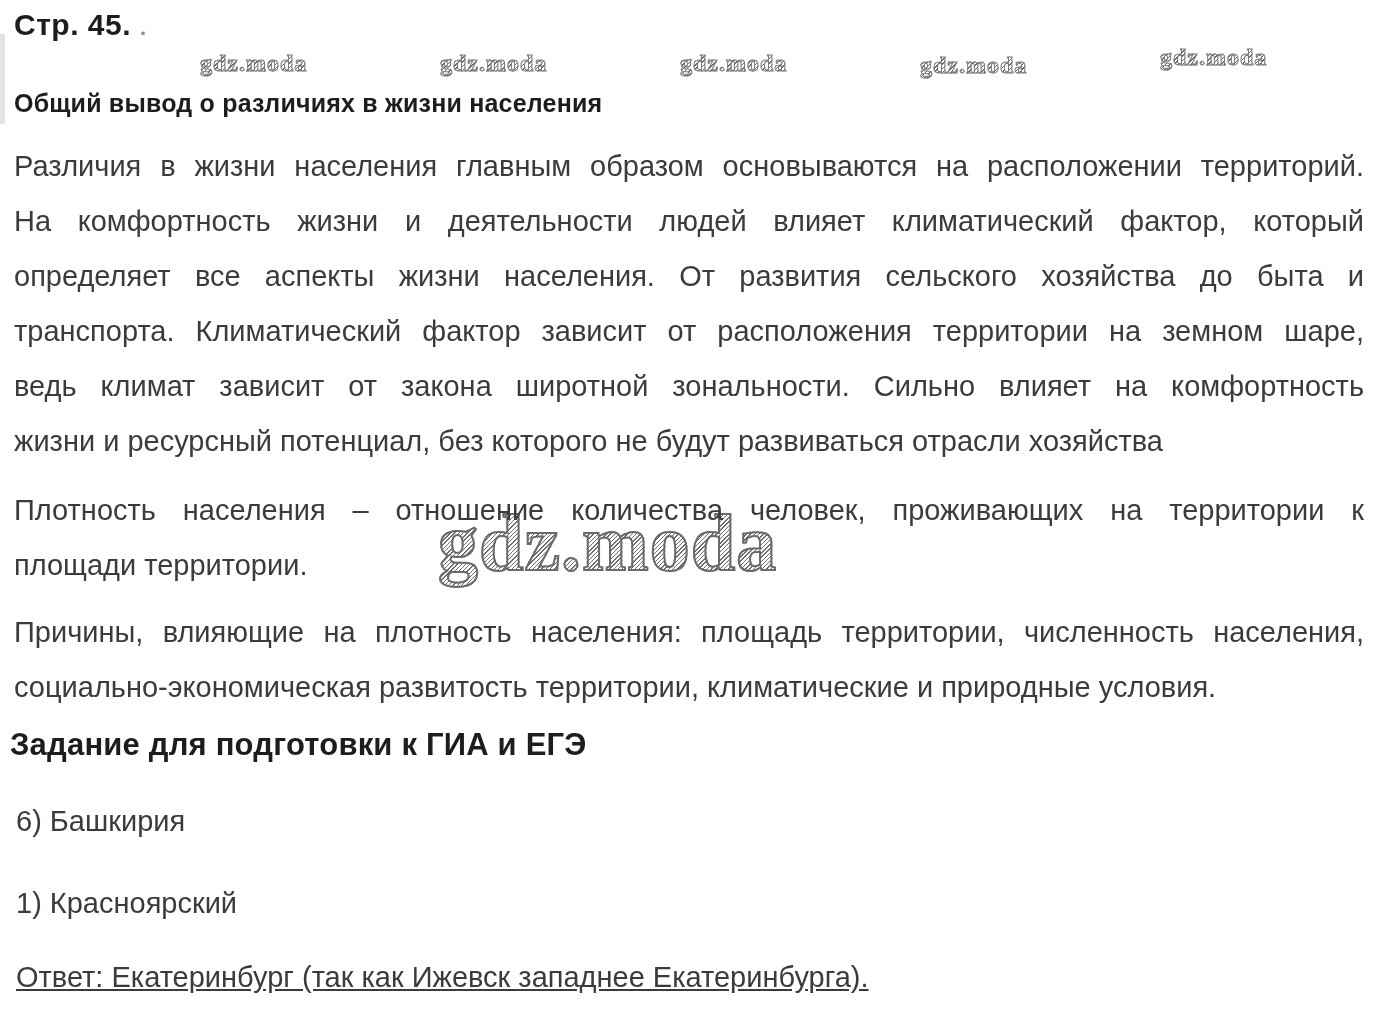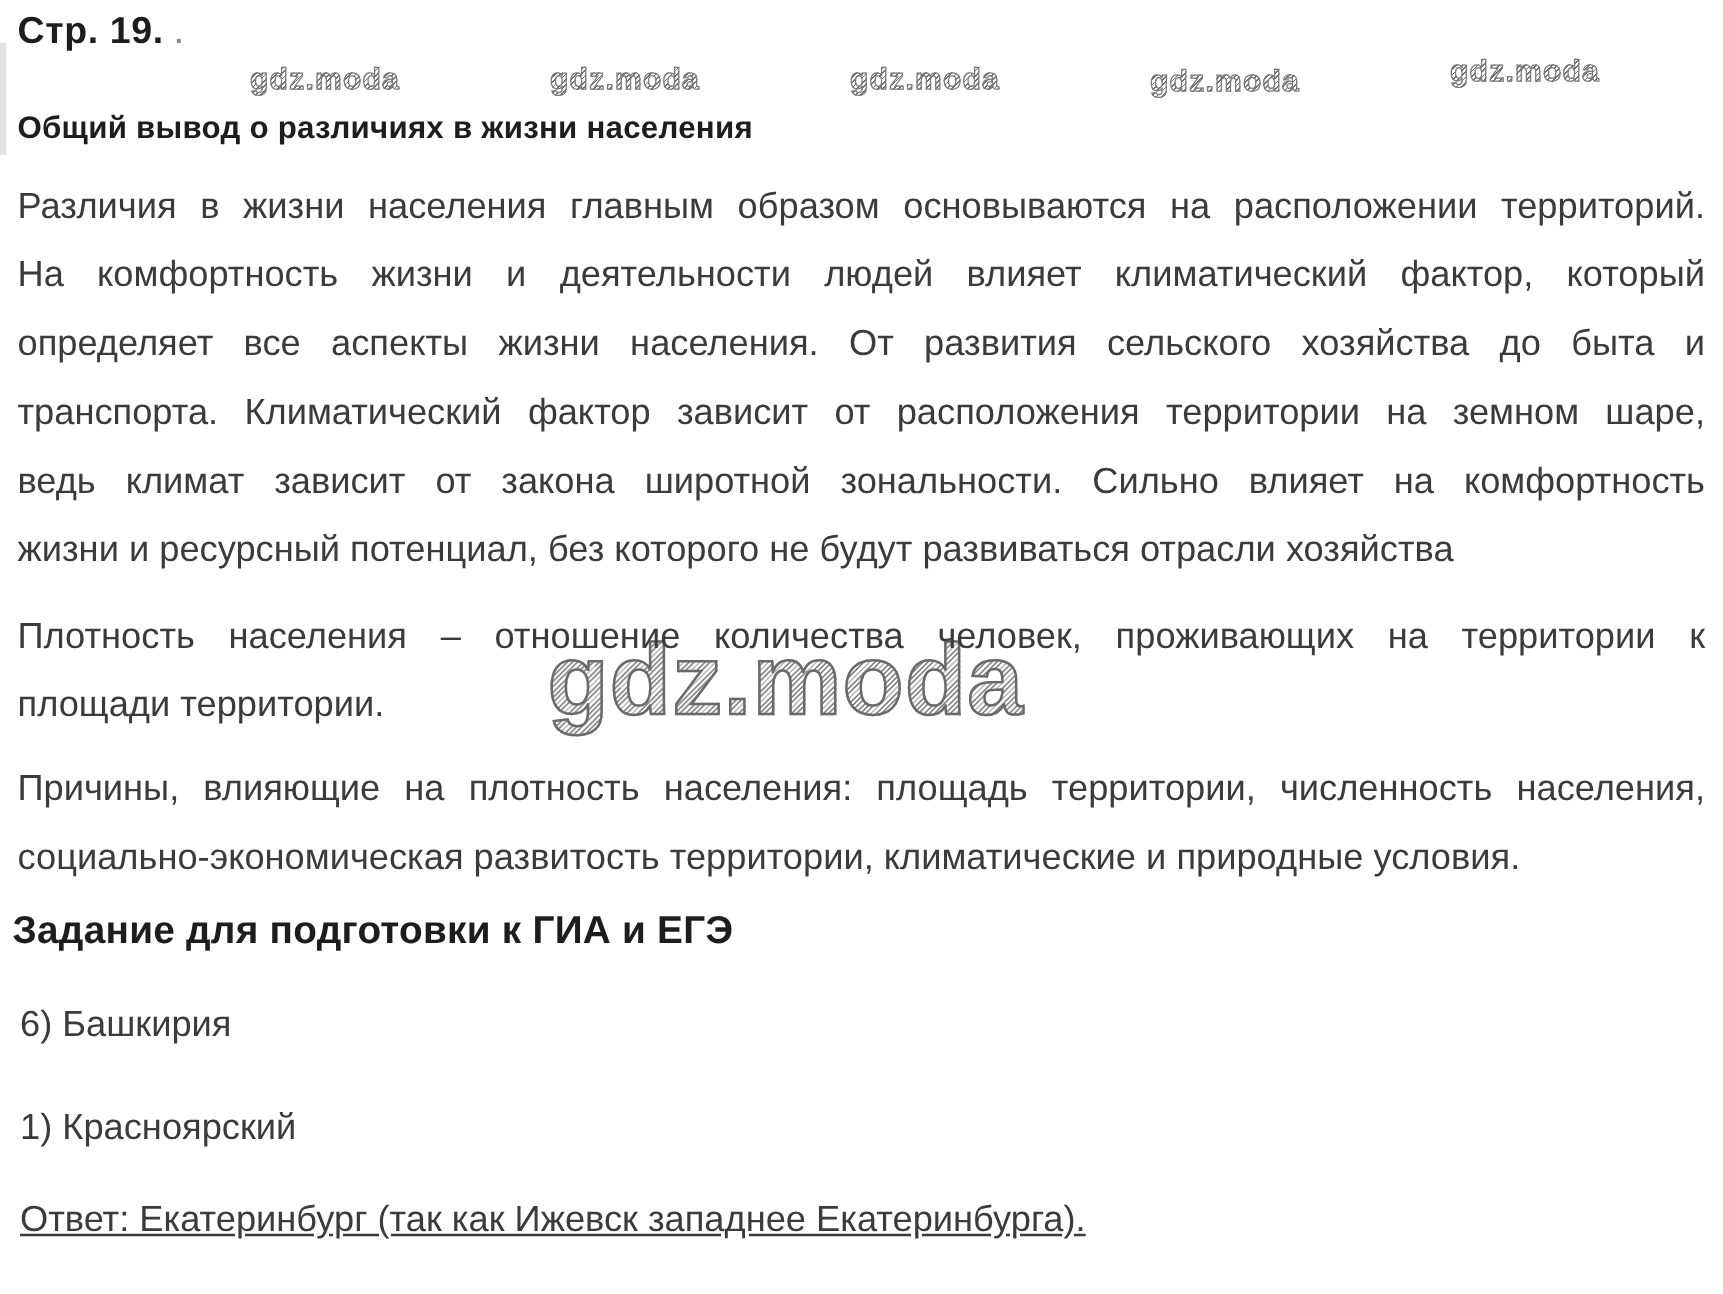--- a/index.html
+++ b/index.html
@@ -72,21 +72,21 @@
     margin-left: 6px;
     color: var(--text, #3b3b3e);
   }
   .answer-1 { margin-top: 36px; }
   .answer-2 { margin-top: 46px; }
   .answer-3 { margin-top: 38px; text-decoration: underline; }
 
   
   .wm {
     position: absolute;
-    font-family: Liberation Sans, sans-serif;
+    font-family: Liberation Serif, serif;
     font-weight: bold;
     color: transparent;
     background: repeating-linear-gradient(
       135deg,
       var(--watermark, #6f6f6f) 0px,
       var(--watermark, #6f6f6f) 1px,
       rgba(255,255,255,0) 1px,
       rgba(255,255,255,0) 3px
     );
     -webkit-background-clip: text;
@@ -129,21 +129,21 @@
 
 <span class="wm wm-small wm-s1">gdz.moda</span>
 <span class="wm wm-small wm-s2">gdz.moda</span>
 <span class="wm wm-small wm-s3">gdz.moda</span>
 <span class="wm wm-small wm-s4">gdz.moda</span>
 <span class="wm wm-small wm-s5">gdz.moda</span>
 <span class="wm wm-large">gdz.moda</span>
 
 <div class="content">
 
-  <div class="page-label"><span>Стр. 19.</span> <span class="faint-dot">.</span></div>
+  <div class="page-label"><span>Стр. 45.</span> <span class="faint-dot">.</span></div>
 
   <div class="doc-heading">Общий вывод о различиях в жизни населения</div>
 
   <div class="para para-1">
       <div class="tline">Различия в жизни населения главным образом основываются на расположении территорий.</div>
       <div class="tline">На комфортность жизни и деятельности людей влияет климатический фактор, который</div>
       <div class="tline">определяет все аспекты жизни населения. От развития сельского хозяйства до быта и</div>
       <div class="tline">транспорта. Климатический фактор зависит от расположения территории на земном шаре,</div>
       <div class="tline">ведь климат зависит от закона широтной зональности. Сильно влияет на комфортность</div>
       <div class="tline last">жизни и ресурсный потенциал, без которого не будут развиваться отрасли хозяйства</div>

